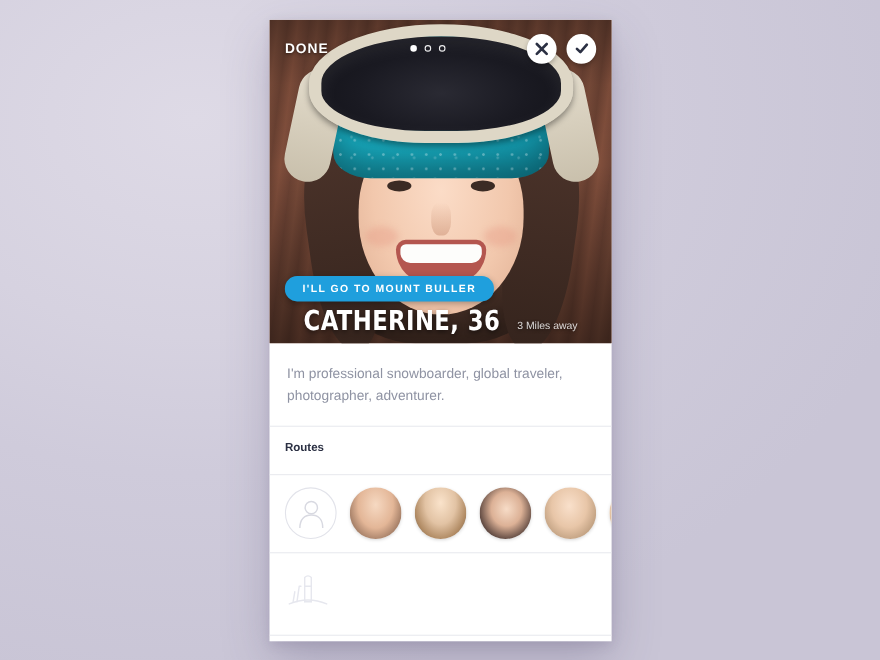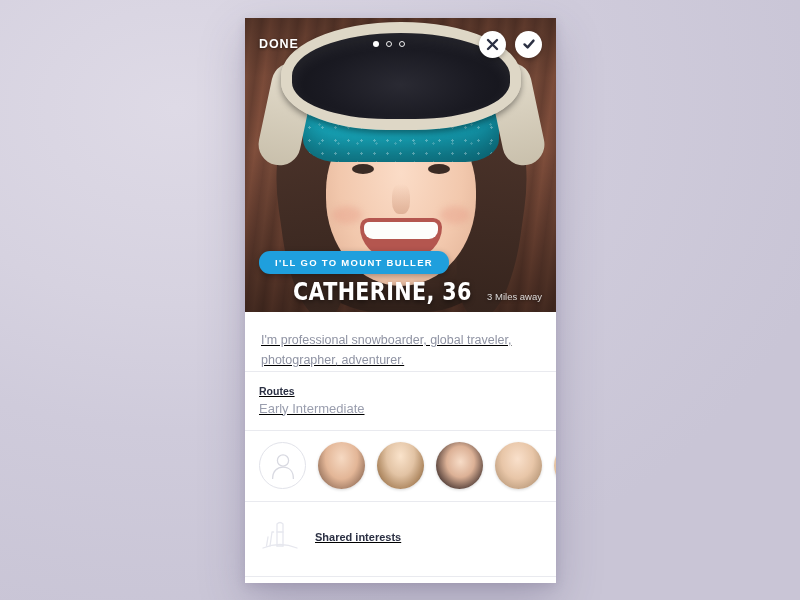--- a/index.html
+++ b/index.html
@@ -14,21 +14,20 @@
     position:relative;
   }
 
   
   #card {
     position:absolute; left:245px; top:18px;
     width:311px; height:565px;
     background:#ffffff;
     overflow:hidden;
     box-shadow:0 18px 42px rgba(70,60,100,0.26), 0 3px 10px rgba(70,60,100,0.14);
-    text-decoration:underline;
   }
 
   
   #hero {
     position:relative; width:100%; height:294px; overflow:hidden;
     background:#5c3a2e;
   }
   .wood {
     position:absolute; inset:0;
     background:
@@ -140,37 +139,37 @@
   #badge {
     position:absolute; left:14px; bottom:38px; z-index:6;
     background:#1f9fdd; color:#fff;
     font-size:9.5px; font-weight:bold; letter-spacing:1.3px;
     padding:6px 16px; border-radius:11px;
     box-shadow:0 2px 6px rgba(0,0,0,0.3);
     white-space:nowrap;
   }
   #nameline {
     position:absolute; left:0; right:0; bottom:0; z-index:6;
-    display:flex; align-items:flex-end; justify-content:flex-end;
+    display:flex; align-items:flex-end; justify-content:center;
     padding:0 14px 6px 14px;
   }
   #name {
     color:#fff; font-size:25px; font-weight:bold; letter-spacing:0.4px;
     text-shadow:0 2px 5px rgba(0,0,0,0.5);
     font-family:"DejaVu Sans Condensed","Liberation Sans", sans-serif;
     transform:scaleX(0.92); transform-origin:left bottom;
   }
   #distance {
     color:rgba(255,255,255,0.82); font-size:9.5px; padding-bottom:4px;
     text-shadow:0 1px 3px rgba(0,0,0,0.5);
   }
 
   
   #bio {
-    padding:18px 16px 0 16px;
+    padding:18px 16px 16px 16px;
     font-size:12.5px; line-height:1.62; color:#8f93a3;
     border-bottom:1px solid #e9eaef;
   }
 
   
   #info { display:flex; border-bottom:1px solid #e9eaef; }
   .col { flex:1; padding:13px 0 14px 14px; border-right:1px solid #e9eaef; }
   .col:last-child { border-right:none; }
   .col .k { font-size:10.5px; font-weight:bold; color:#2b3043; margin-bottom:4px; }
   .col .v { font-size:13px; color:#9a9eae; }
@@ -255,21 +254,20 @@
       <div id="name">CATHERINE, 36</div>
       <div id="distance">3 Miles away</div>
     </div>
   </div>
 
   <div id="bio">I'm professional snowboarder, global traveler, photographer, adventurer.</div>
 
   <div id="info">
     <div class="col">
       <div class="k">Routes</div>
-      <div class="v">Early Intermediate</div>
     </div>
   </div>
 
   <div id="avatars">
     <div class="av ph">
       <svg width="26" height="28" viewBox="0 0 26 28">
         <circle cx="13" cy="8.5" r="5.6" fill="none" stroke="#d8d9e1" stroke-width="1.3"></circle>
         <path d="M2.6 27 C2.6 18.6 7.4 15.2 13 15.2 C18.6 15.2 23.4 18.6 23.4 27" fill="none" stroke="#d8d9e1" stroke-width="1.3"></path>
       </svg>
     </div>
@@ -298,17 +296,16 @@
           <path d="M17 5 L17 27 M23 5 L23 27 M17 5 Q20 2 23 5"></path>
           <path d="M17 27 L23 27"></path>
           <path d="M17 13 L23 13"></path>
           <path d="M12 13 L10 27 M12 13 L13.6 13"></path>
           <path d="M8 18 L6.5 27"></path>
           <path d="M3 29 Q20 22 37 29"></path>
         </g>
       </svg>
     </div>
     <div>
-      <div class="stitle">Shared interests</div>
     </div>
   </div>
 
 </div>
 
 </body></html>

